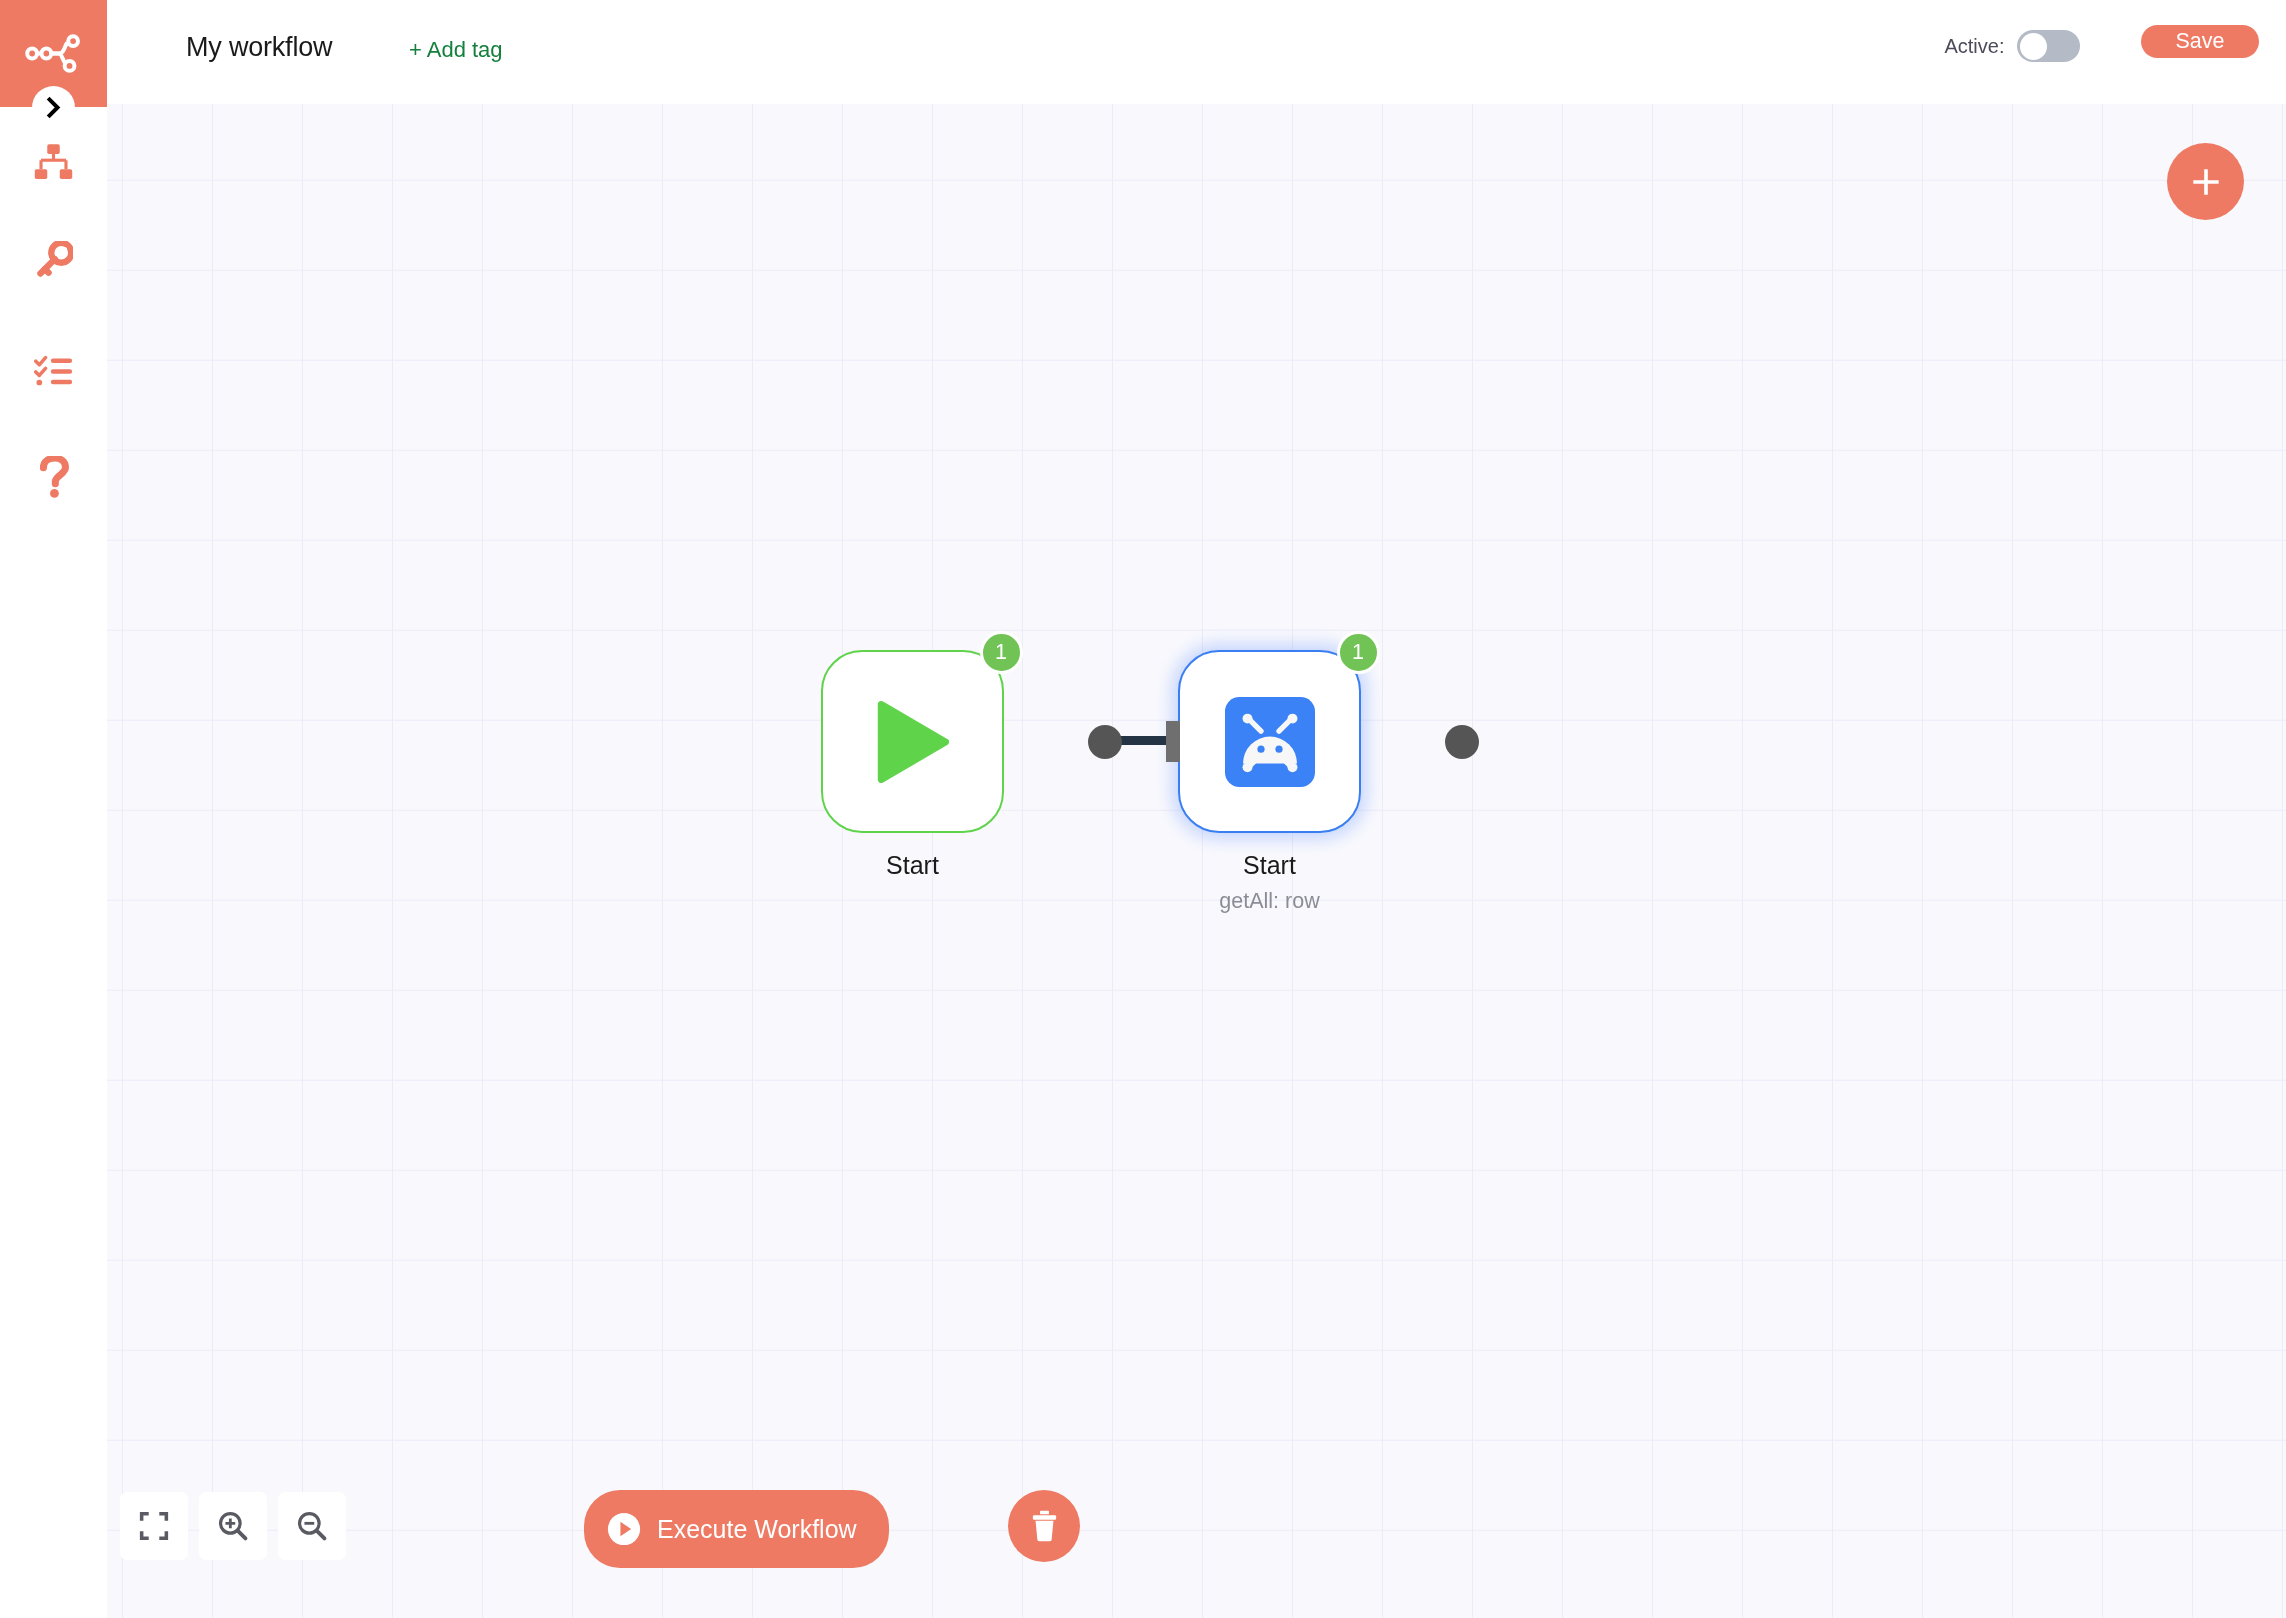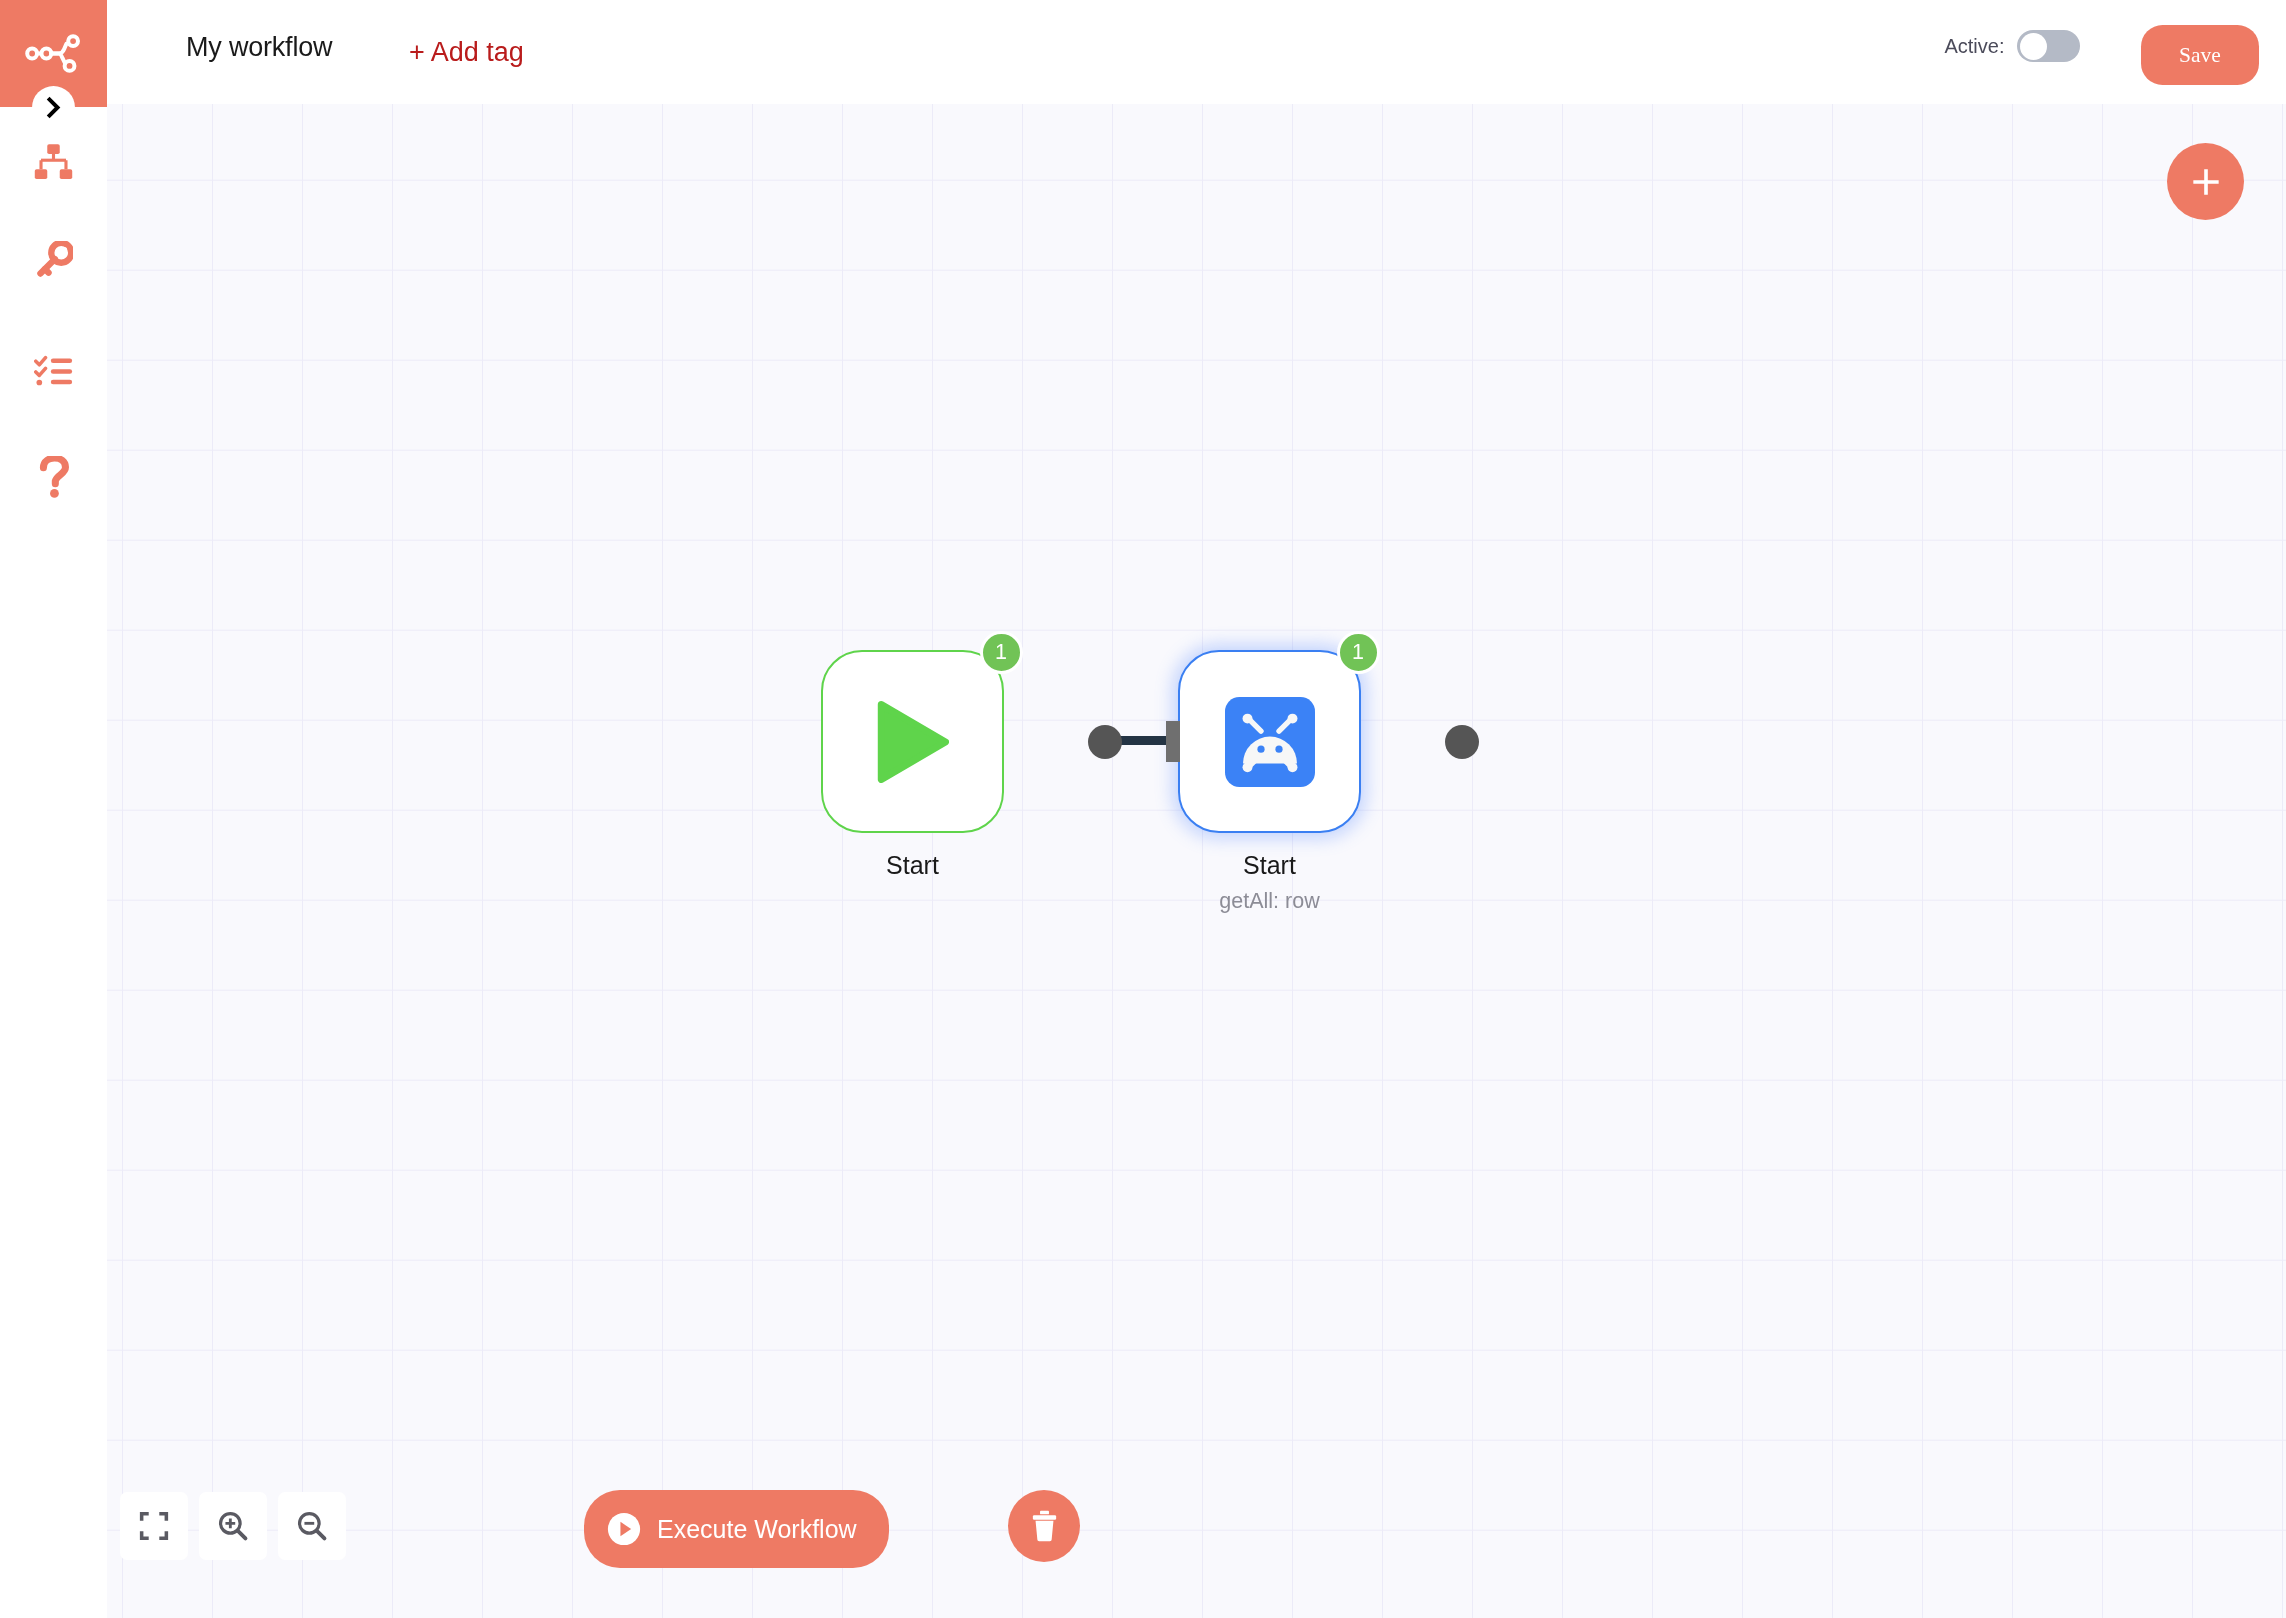--- a/index.html
+++ b/index.html
@@ -86,22 +86,22 @@
     top: 32px;
     font-size: 27px;
     color: #1a1a1a;
     letter-spacing: -0.2px;
   }
 
   #add-tag-btn {
     position: absolute;
     left: 287px;
     top: 37px;
-    font-size: 27px;
-    color: #b91c1c;
+    font-size: 22px;
+    color: #15803d;
     cursor: pointer;
   }
 
   #active-group {
     position: absolute;
     right: 221px;
     top: 30px;
     display: flex;
     align-items: center;
     gap: 12.5px;
@@ -126,27 +126,27 @@
     width: 27px; height: 27px;
     border-radius: 50%;
     background: #ffffff;
   }
 
   #save-button {
     position: absolute;
     right: 42px;
     top: 25px;
     width: 118px;
-    height: 60px;
+    height: 33px;
     border: none;
     border-radius: 21.5px;
     background: #ee7a64;
     color: #ffffff;
     font-size: 21.5px;
-    font-family: Liberation Serif, serif;
+    font-family: Liberation Sans, sans-serif;
     cursor: pointer;
   }
 
   
   #canvas {
     position: absolute;
     left: 107px;
     top: 104px;
     width: 2179px;
     height: 1514px;

